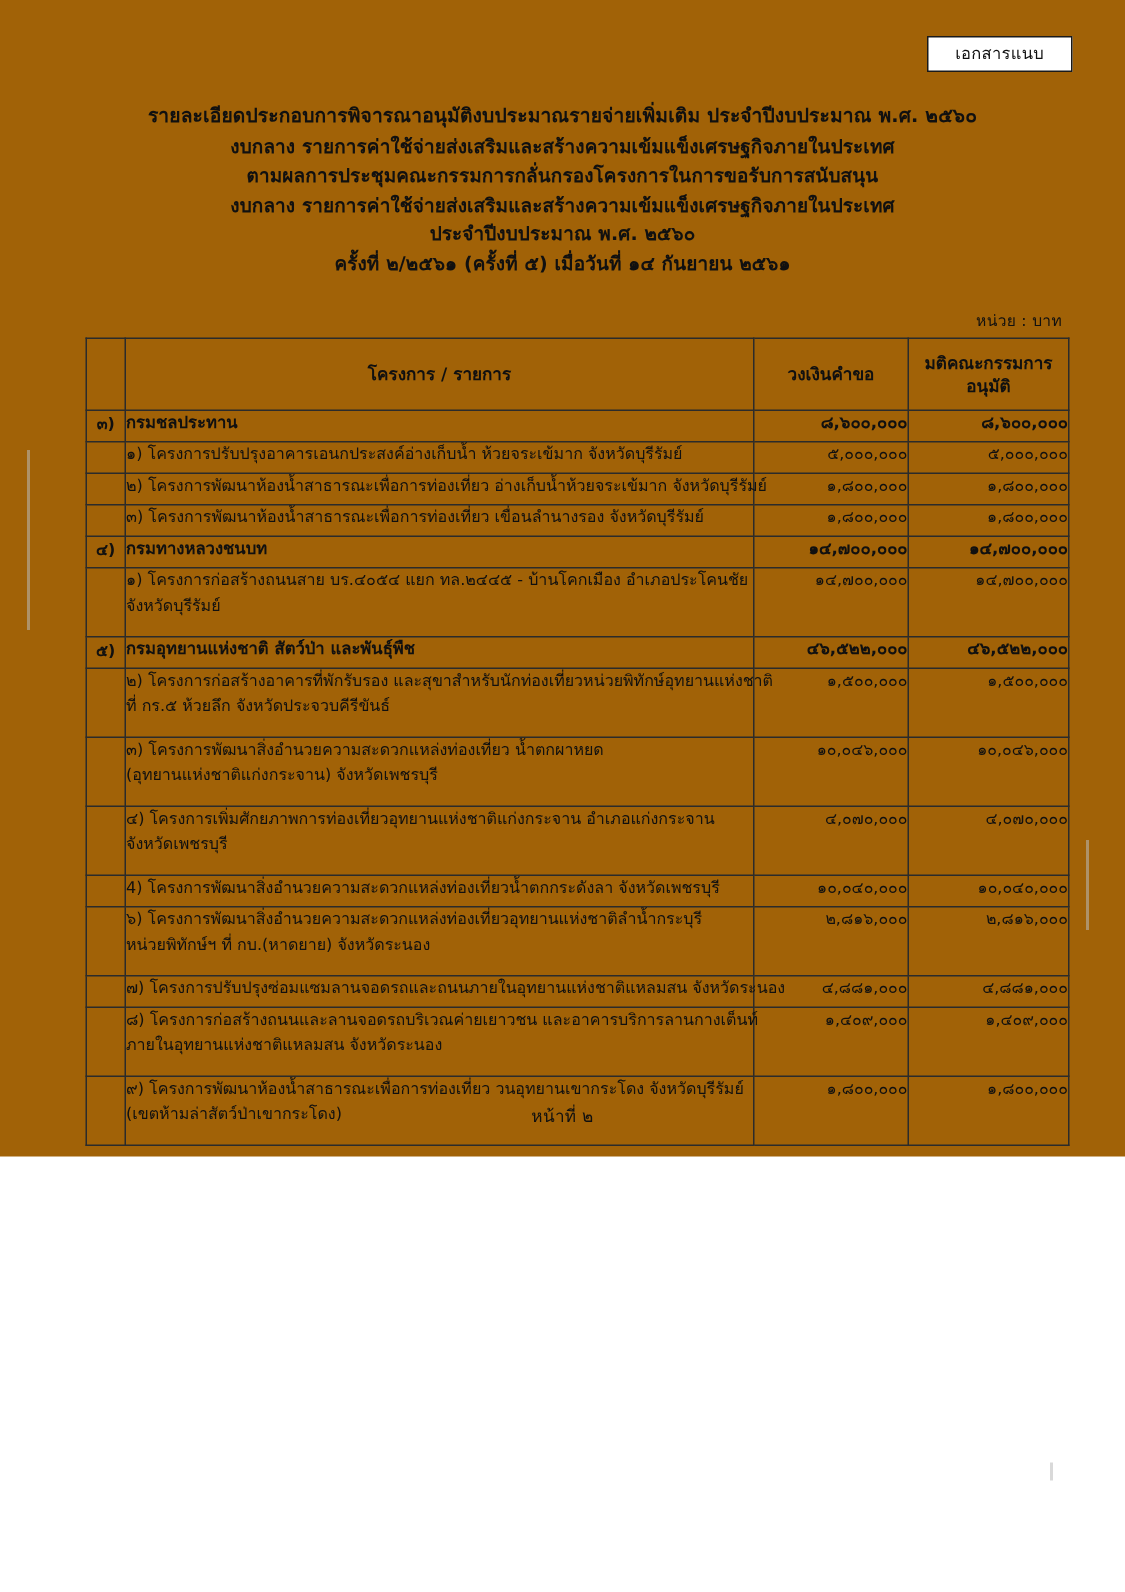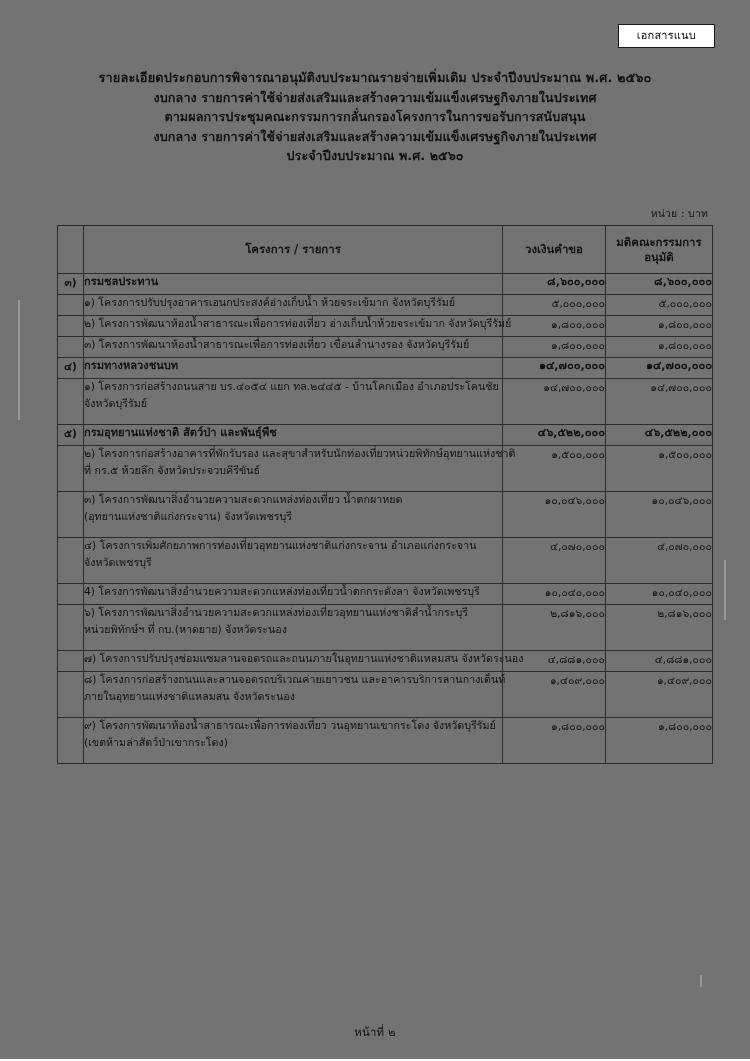--- a/index.html
+++ b/index.html
@@ -13,24 +13,24 @@
     height: 1061px;
     position: relative;
     font-family: "DejaVu Sans", "Liberation Sans", sans-serif;
     color: #101010;
     overflow: hidden;
   }
 
   .page {
     position: relative;
     width: 750px;
-    height: 1059px;
+    height: 771px;
     box-sizing: border-box;
     padding: 0;
-    background: #737373;
+    background: #a16207;
   }
 
   
   .stamp-box {
     position: absolute;
     top: 24px;
     right: 35px;
     border: 1.6px solid #1a1a1a;
     padding: 5px 18px 6px 18px;
     font-size: 11px;
@@ -158,20 +158,21 @@
   <div class="stamp-box">
     <span>เอกสารแนบ</span>
   </div>
 
   <div class="title-block">
     <div class="title-line t1">รายละเอียดประกอบการพิจารณาอนุมัติงบประมาณรายจ่ายเพิ่มเติม ประจำปีงบประมาณ พ.ศ. ๒๕๖๐</div>
     <div class="title-line t2">งบกลาง รายการค่าใช้จ่ายส่งเสริมและสร้างความเข้มแข็งเศรษฐกิจภายในประเทศ</div>
     <div class="title-line t3">ตามผลการประชุมคณะกรรมการกลั่นกรองโครงการในการขอรับการสนับสนุน</div>
     <div class="title-line t4">งบกลาง รายการค่าใช้จ่ายส่งเสริมและสร้างความเข้มแข็งเศรษฐกิจภายในประเทศ</div>
     <div class="title-line t5">ประจำปีงบประมาณ พ.ศ. ๒๕๖๐</div>
+    <div class="title-line t6">ครั้งที่ ๒/๒๕๖๑ (ครั้งที่ ๕) เมื่อวันที่ ๑๔ กันยายน ๒๕๖๑</div>
   </div>
 
   <div class="unit-note">หน่วย : บาท</div>
 
   <div class="tbl-wrap">
     <table class="budget">
       <colgroup>
         <col class="c-num">
           <col class="c-desc">
           <col class="c-req">

